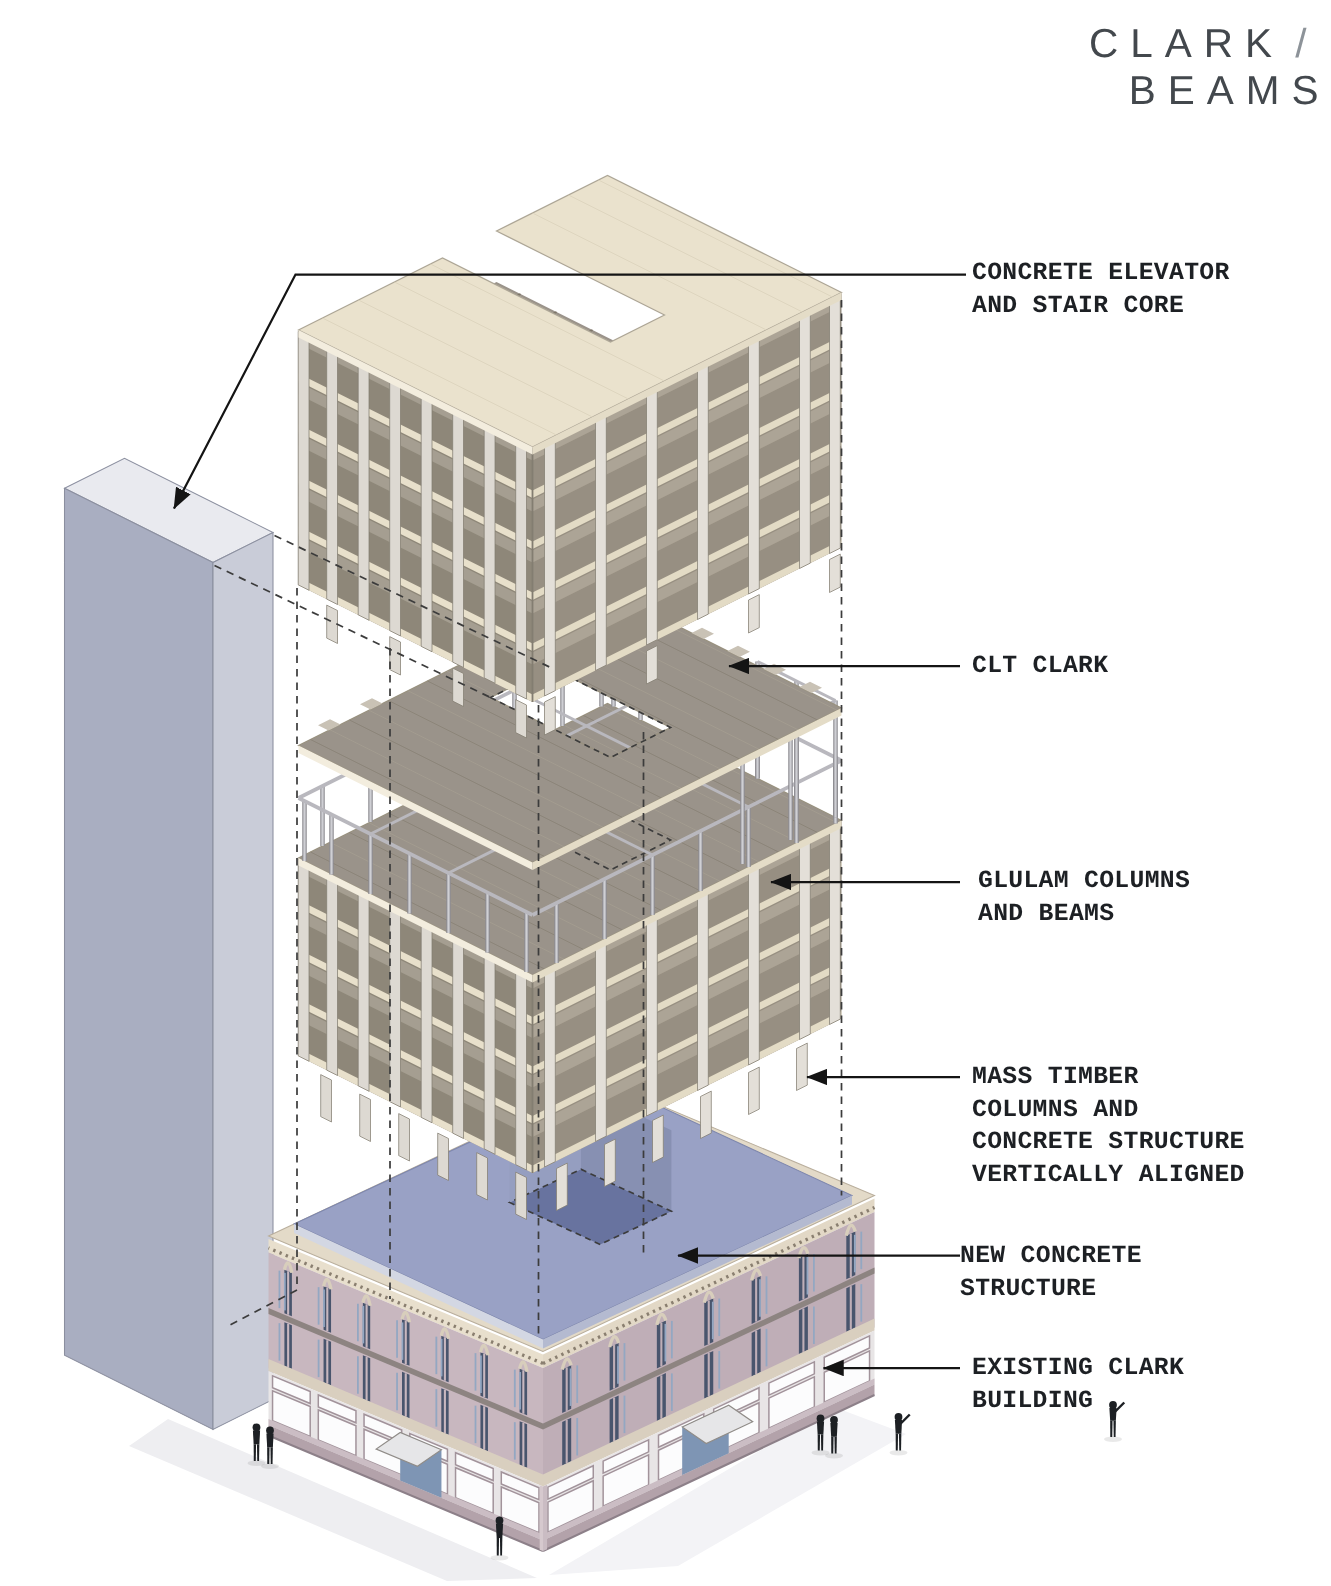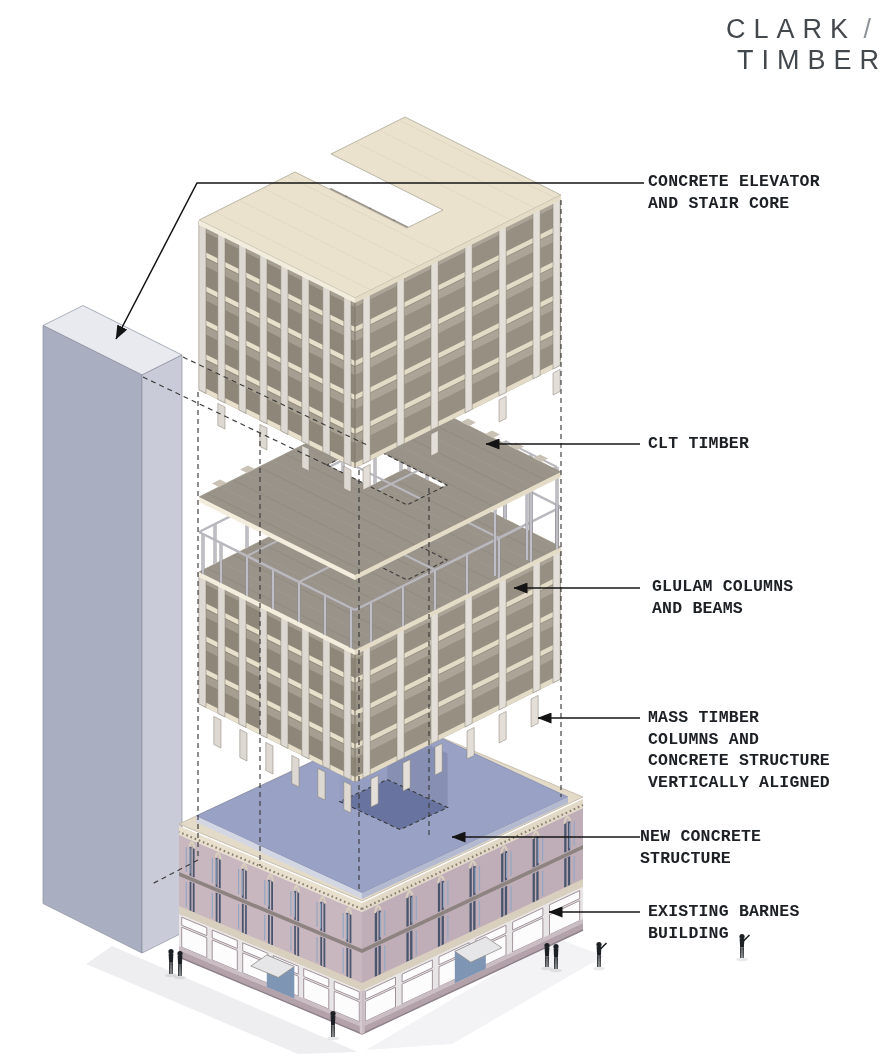--- a/index.html
+++ b/index.html
@@ -504,28 +504,28 @@
       <path d="M640,444L486,444" fill="none" stroke="#141414" stroke-width="1.5" marker-end="url(#arr)"></path>
       <path d="M640,588L514,588" fill="none" stroke="#141414" stroke-width="1.5" marker-end="url(#arr)"></path>
       <path d="M640,718L538,718" fill="none" stroke="#141414" stroke-width="1.5" marker-end="url(#arr)"></path>
       <path d="M640,837L452,837" fill="none" stroke="#141414" stroke-width="1.5" marker-end="url(#arr)"></path>
       <path d="M640,912L549,912" fill="none" stroke="#141414" stroke-width="1.5" marker-end="url(#arr)"></path>
     </g>
   </svg>
 
 <div class="brand">
   <div><span>CLARK</span><span class="slash"> /</span></div>
-  <div><span>TIMBER</span></div>
+  <div><span>BEAMS</span></div>
 </div>
 
 <div class="lbl" style="left:648px;top:171px">CONCRETE ELEVATOR
 AND STAIR CORE</div>
-<div class="lbl" style="left:648px;top:433px">CLT TIMBER</div>
+<div class="lbl" style="left:648px;top:433px">CLT CLARK</div>
 <div class="lbl" style="left:652px;top:576px">GLULAM COLUMNS
 AND BEAMS</div>
 <div class="lbl" style="left:648px;top:707px">MASS TIMBER
 COLUMNS AND
 CONCRETE STRUCTURE
 VERTICALLY ALIGNED</div>
 <div class="lbl" style="left:640px;top:826px">NEW CONCRETE
 STRUCTURE</div>
-<div class="lbl" style="left:648px;top:901px">EXISTING BARNES
+<div class="lbl" style="left:648px;top:901px">EXISTING CLARK
 BUILDING</div>
 
 </body></html>

